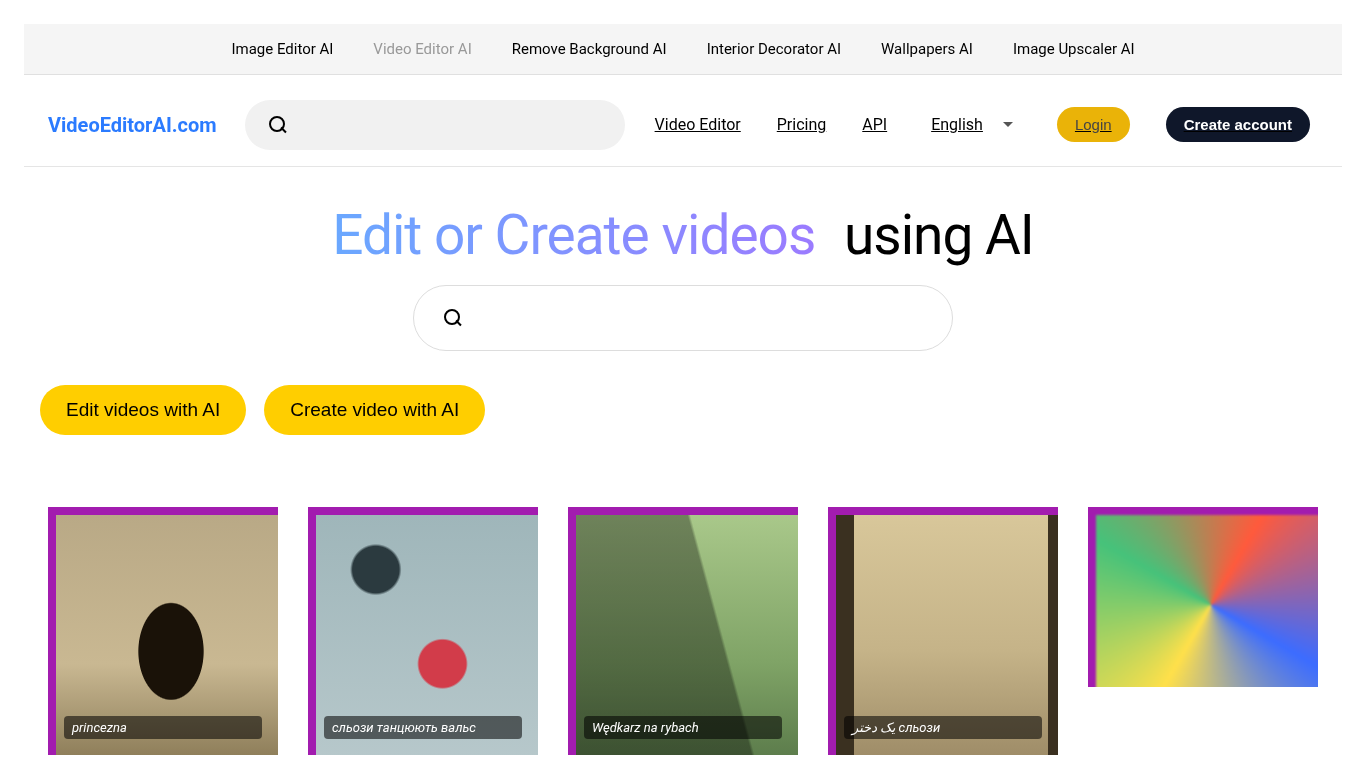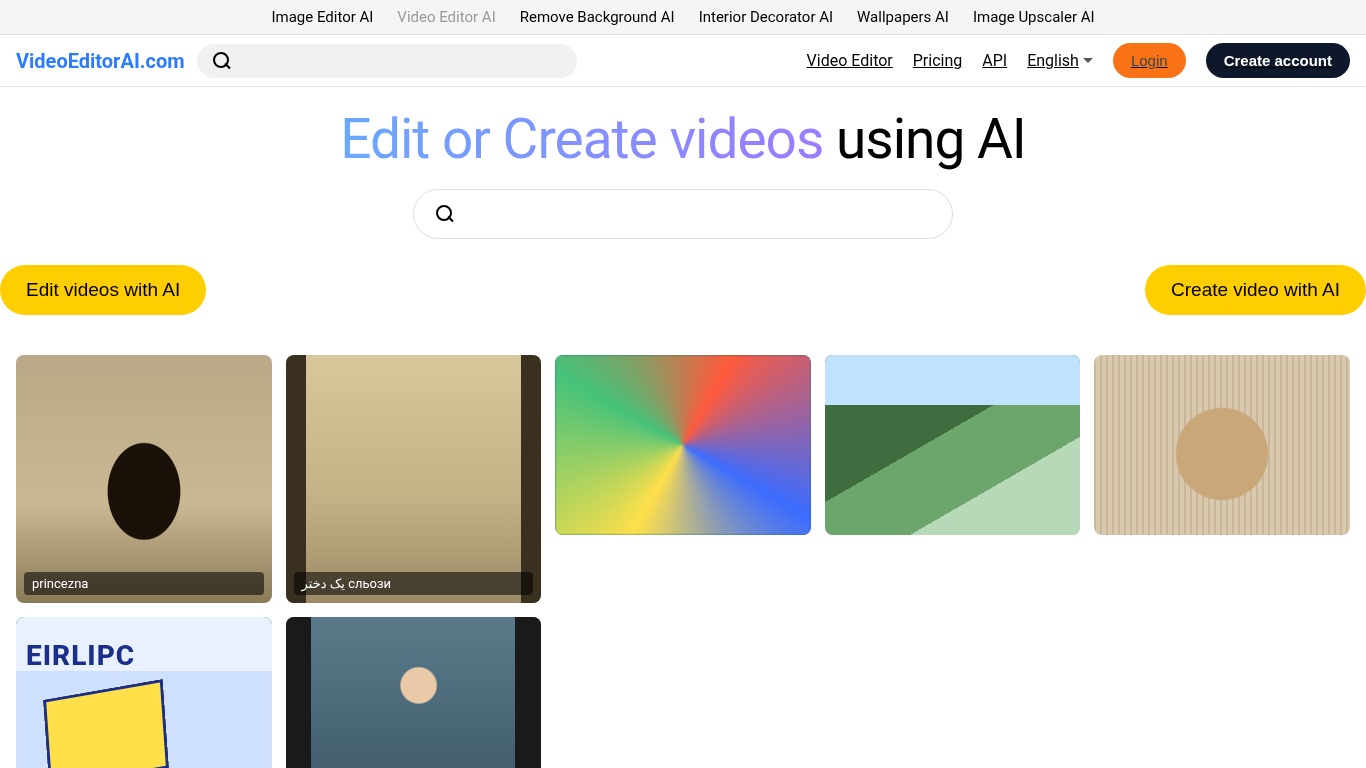--- a/index.html
+++ b/index.html
@@ -1,15 +1,15 @@
 <!DOCTYPE html>
 <html><head>
   <meta charset="utf-8">
   <style>
-    * { margin: 0; padding: 0; box-sizing: border-box; }
+    * { margin: 8px; padding: 0; box-sizing: border-box; }
     body { font-family: -apple-system, BlinkMacSystemFont, "Segoe UI", Roboto, Helvetica, Arial, sans-serif; background: #fff; }
 
     
     .top-nav {
       background: #f5f5f5;
       border-bottom: 1px solid #e0e0e0;
       padding: 4px 0;
       text-align: center;
     }
     .top-nav a {
@@ -64,21 +64,21 @@
       font-size: 16px;
     }
     .lang-dropdown { display: flex; align-items: center; gap: 4px; cursor: pointer; }
     .caret-down {
       width: 0; height: 0;
       border-left: 5px solid transparent;
       border-right: 5px solid transparent;
       border-top: 5px solid #555;
     }
     .btn-login {
-      background: #f97316;
+      background: #eab308;
       border: none;
       border-radius: 999px;
       padding: 9px 18px;
       font-size: 15px;
       color: #444;
       cursor: pointer;
     }
     .btn-primary {
       background: #0f172a;
       color: #fff;
@@ -112,44 +112,45 @@
       display: flex;
       align-items: center;
     }
     .hero-search input {
       border: none;
       outline: none;
       font-size: 17px;
       width: 100%;
       margin-left: 10px;
     }
-    .hero-buttons { margin-top: 26px; display: flex; justify-content: space-between; gap: 2px; }
+    .hero-buttons { margin-top: 26px; display: flex; justify-content: flex-start; gap: 2px; }
     .btn-yellow {
       background: #ffce00;
       color: #000;
       border: none;
       border-radius: 999px;
       padding: 14px 26px;
       font-size: 19px;
       cursor: pointer;
     }
 
     
     .gallery {
       display: grid;
       grid-template-columns: repeat(5, 1fr);
       gap: 14px;
       padding: 10px 16px;
     }
     .card {
       position: relative;
       height: 248px;
-      border-radius: 8px;
+      border-radius: 0;
       overflow: hidden;
-      background: #0f766e;
+      background: #a21caf;
+      font-style: italic;
     }
     .card.short { height: 180px; }
     .card .thumb { width: 100%; height: 100%; }
     .card .caption {
       position: absolute;
       left: 8px; right: 8px; bottom: 8px;
       background: rgba(0,0,0,0.55);
       color: #fff;
       font-size: 13px;
       padding: 4px 8px;
@@ -256,20 +257,28 @@
   </div>
 </section>
 
 <section class="gallery">
 
   <div class="card">
     <div class="thumb th1"></div>
     <div class="caption">princezna</div>
   </div>
   <div class="card">
+    <div class="thumb th3"></div>
+    <div class="caption">сльози танцюють вальс</div>
+  </div>
+  <div class="card">
+    <div class="thumb th4"></div>
+    <div class="caption">Wędkarz na rybach</div>
+  </div>
+  <div class="card">
     <div class="thumb th5"></div>
     <div class="caption">یک دختر сльози</div>
   </div>
 
   <div class="card short">
     <div class="thumb th6"></div>
   </div>
   <div class="card short">
     <div class="thumb th7"></div>
   </div>

